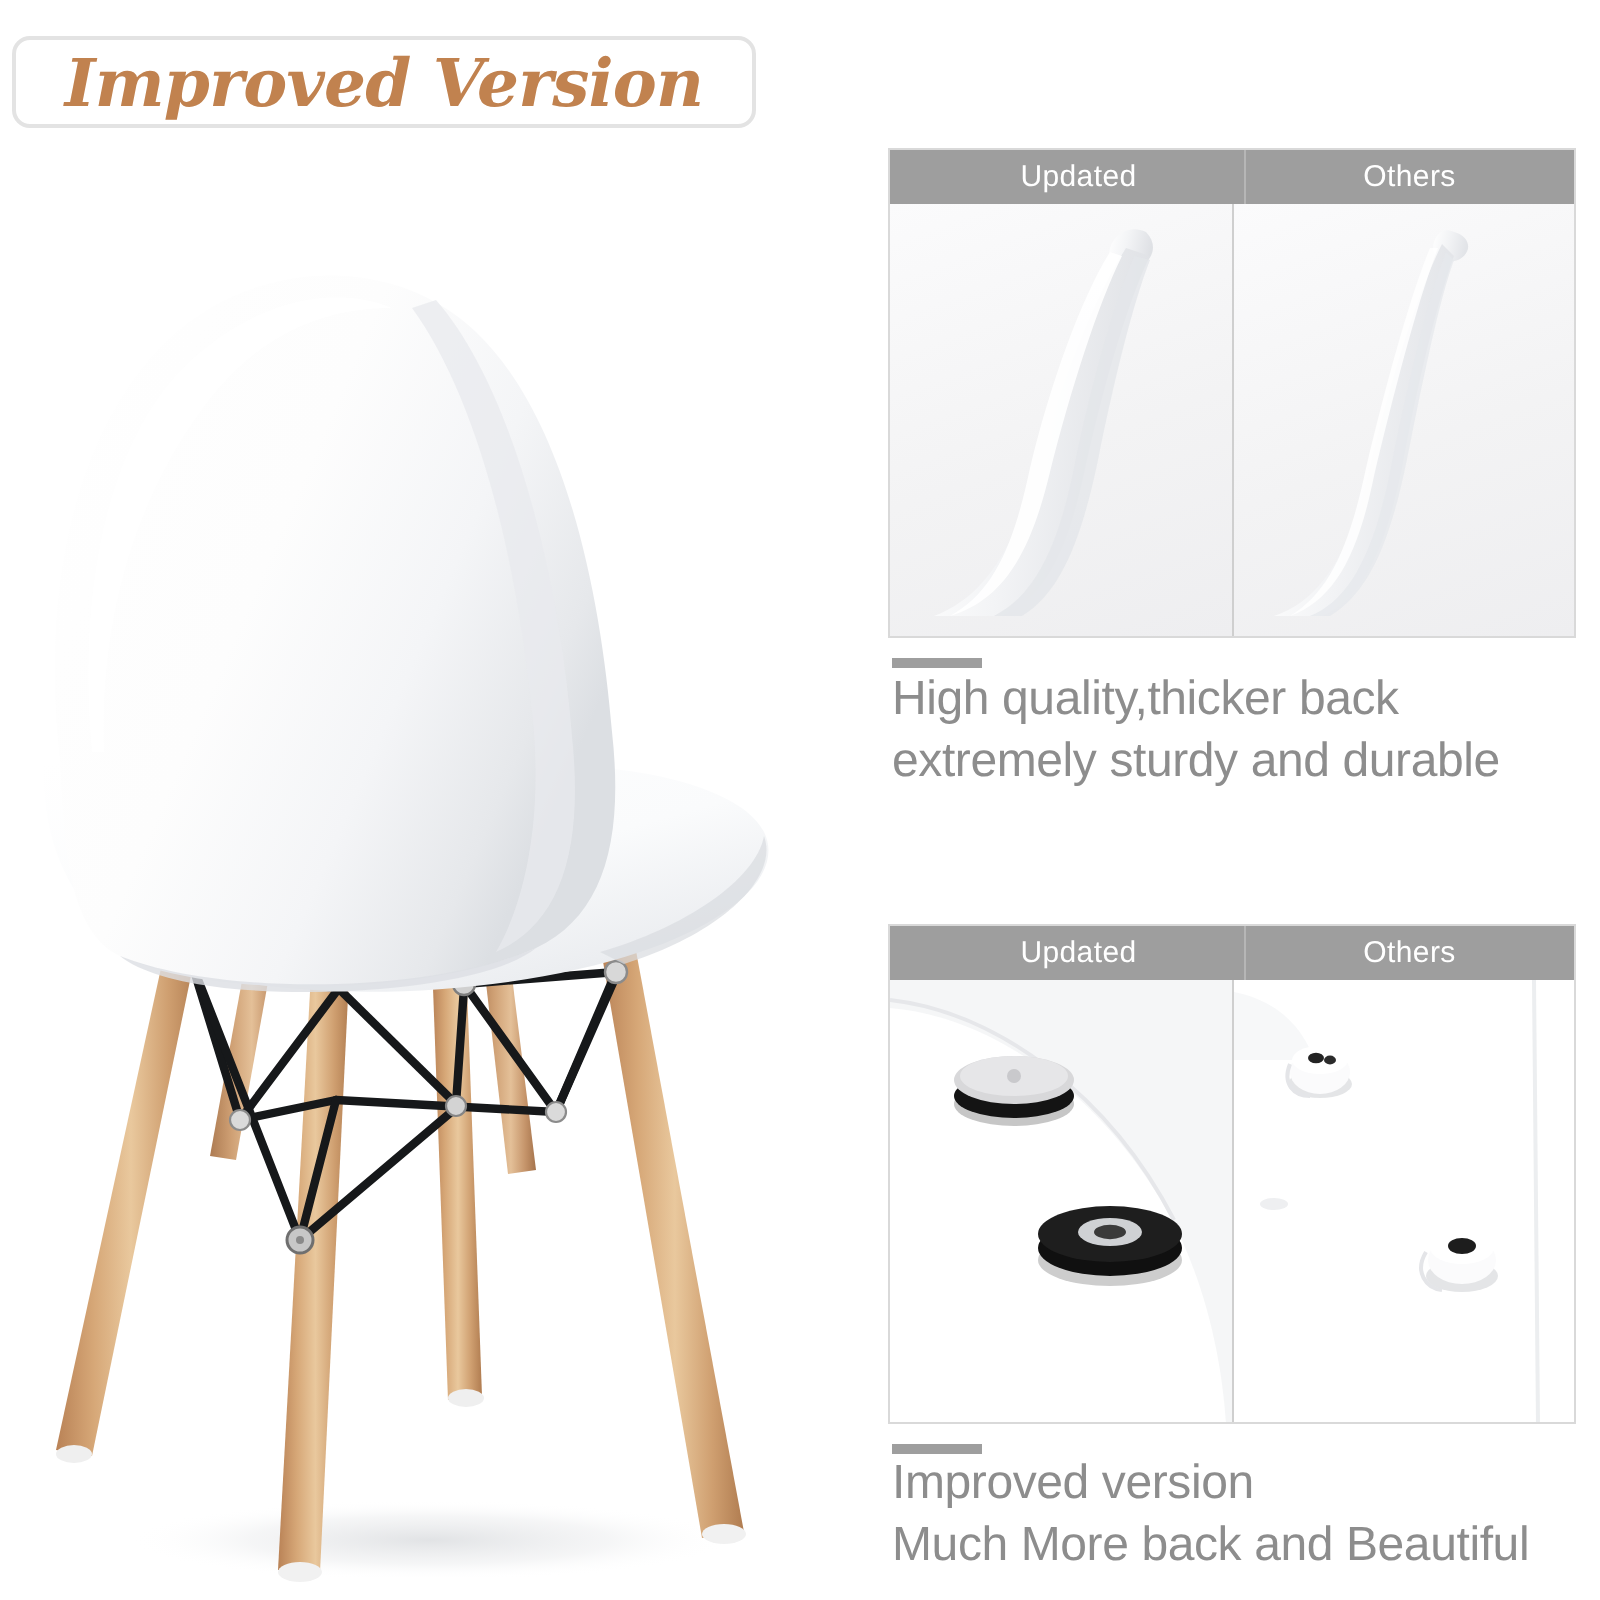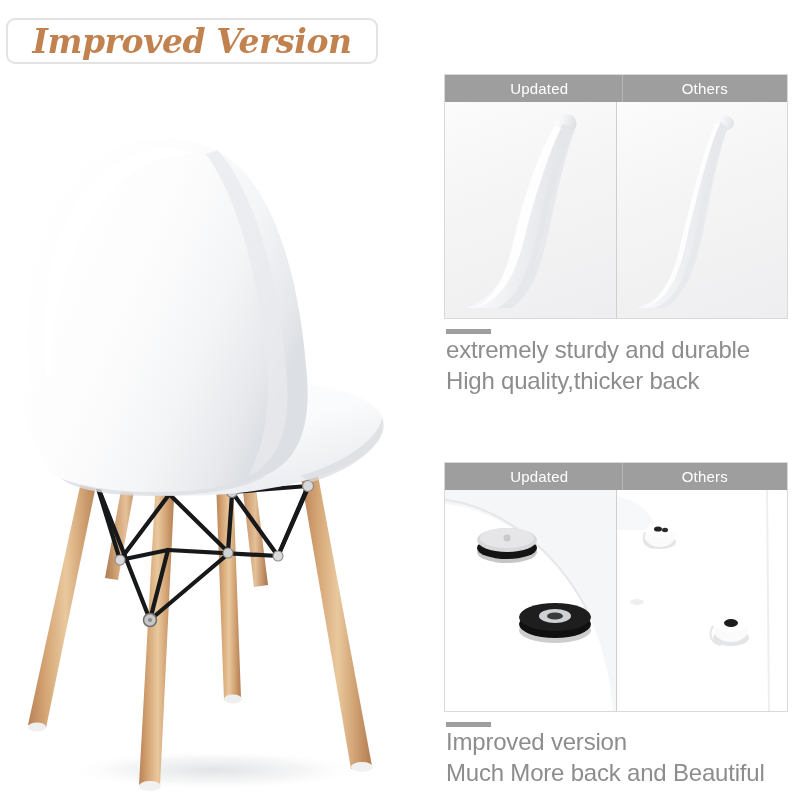--- a/index.html
+++ b/index.html
@@ -251,22 +251,22 @@
         <path d="M106,24 C96,50 86,94 78,134 C70,174 58,198 38,206 L48,206
                  C68,194 78,168 86,130 C94,90 102,50 110,28 Z" fill="#e6e8ec" opacity="0.75"></path>
         <path d="M102,22 C92,48 80,94 70,136 C62,176 50,198 28,206
                  C48,194 58,170 66,132 C76,90 88,46 98,22 Z" fill="#ffffff" opacity="0.85"></path>
       </svg>
     </div>
   </div>
 </div>
 <div class="accent-bar accent-1"></div>
 <div class="caption caption-1">
+  <span class="line">High quality,thicker back</span>
   <span class="line">extremely sturdy and durable</span>
-  <span class="line">High quality,thicker back</span>
 </div>
 
 <div class="panel panel-2">
   <div class="panel-head">
     <div class="hcell left">Updated</div>
     <div class="hcell">Others</div>
   </div>
   <div class="panel-body">
     <div class="panel-cell left pad">
       <svg class="cell-svg" width="172" height="222" viewBox="0 0 172 222">

